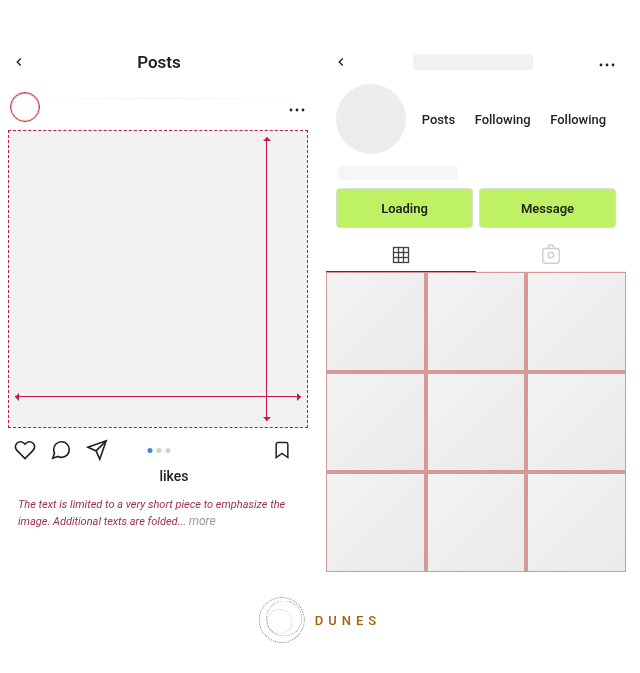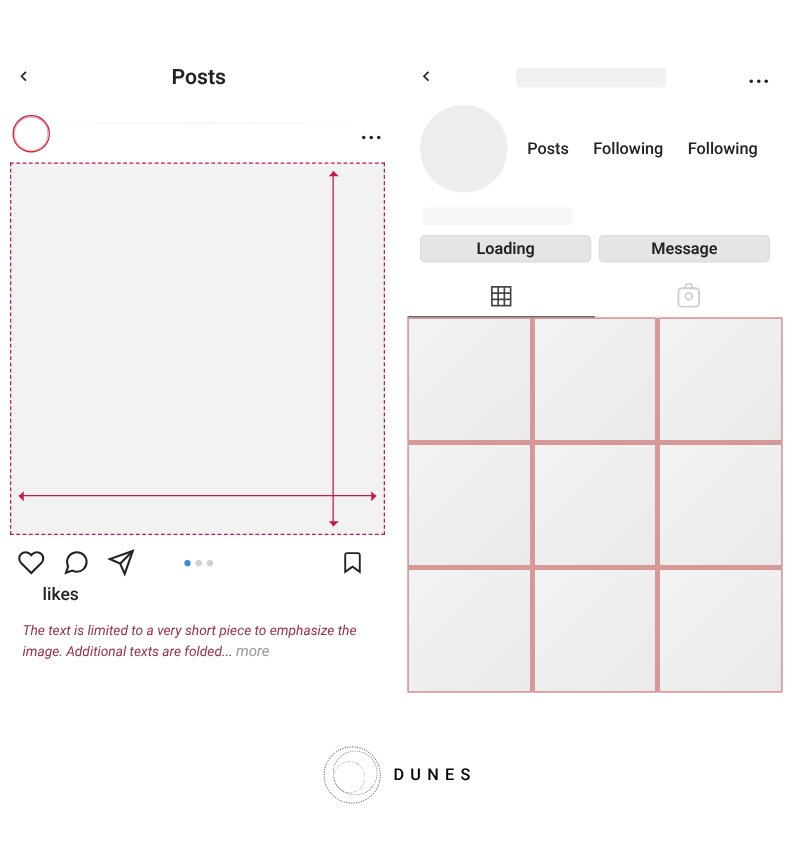--- a/index.html
+++ b/index.html
@@ -122,20 +122,21 @@
   }
   .pager .p { width:5px; height:5px; border-radius:50%; background:#d0d0d0;}
   .pager .p.active{ background:#3a8ad8;}
   .bookmark { margin-left:auto; }
 
   .likes {
     padding: 2px 0 6px 30px;
     font-size: 14px;
     color:#222;
     font-weight:500;
+    text-align:center;
   }
   .caption {
     padding: 8px 10px 0 14px;
     font-size: 11px;
     line-height: 1.35;
     color: #9a2f4a;
     font-style: italic;
   }
   .caption .more { color:#9a9a9a; font-size:12px; }
   .date {
@@ -175,28 +176,28 @@
 
   .bio-ph {
     margin: 8px 0 8px 12px;
     width: 120px; height:14px; background:#f6f6f6; border-radius:3px;
   }
   .btn-row {
     display:flex; gap:6px; padding: 0 10px;
   }
   .btn {
     flex:1;
-    height: 22px;
+    height: 40px;
     border:1px solid #dcdcdc;
     border-radius:4px;
     display:flex; align-items:center; justify-content:center;
     font-size: 13px;
     font-weight:600;
     color:#222;
-    background:#e5e5e5;
+    background:#bef264;
   }
 
   .tab-row {
     display:flex;
     margin-top: 10px;
   }
   .tab {
     flex:1; display:flex; justify-content:center; align-items:center;
     height: 34px;
     border-bottom: 1px solid #eee;
@@ -234,21 +235,21 @@
     border:1px dotted #7a7a7a;
     border-radius:50%;
   }
   .brand-mark span:nth-child(1){ transform:scale(1);}
   .brand-mark span:nth-child(2){ transform:scale(0.78) translate(3px,-2px);}
   .brand-mark span:nth-child(3){ transform:scale(0.55) translate(-4px,3px);}
   .brand-text {
     font-size: 13px;
     letter-spacing: 5px;
     font-weight:500;
-    color:#000000;
+    color:#a16207;
   }
 
   .sep {
     position:absolute;
     top:60px; left:2px;
     width:306px; height:1px;
     background: linear-gradient(to right, transparent, #f0f0f0, transparent);
   }
 </style>
 </head>

